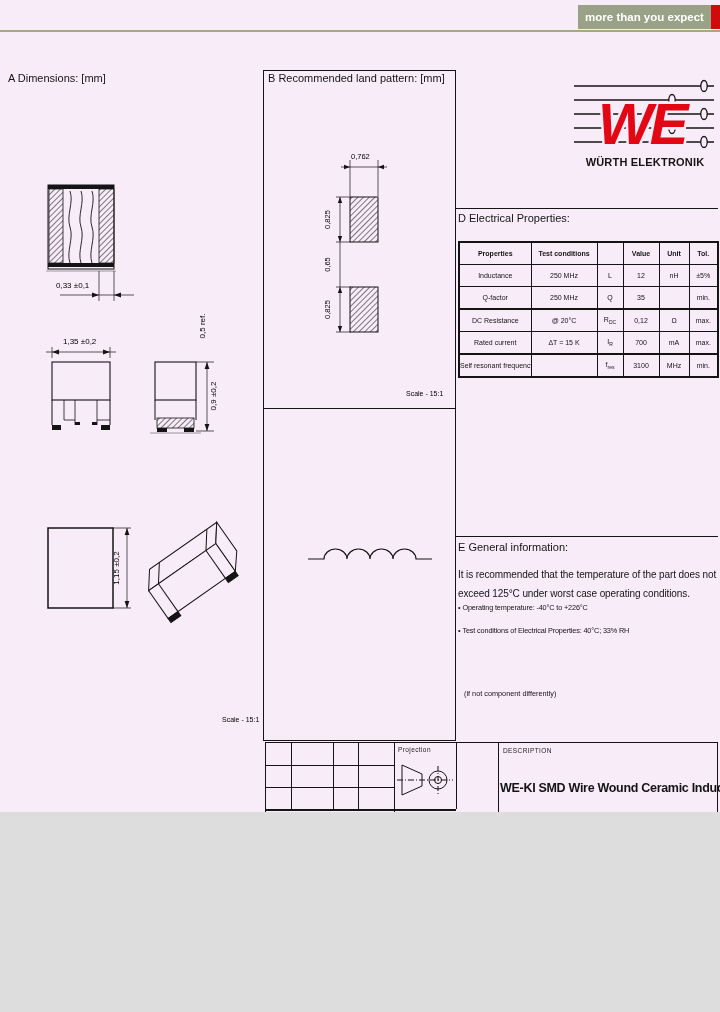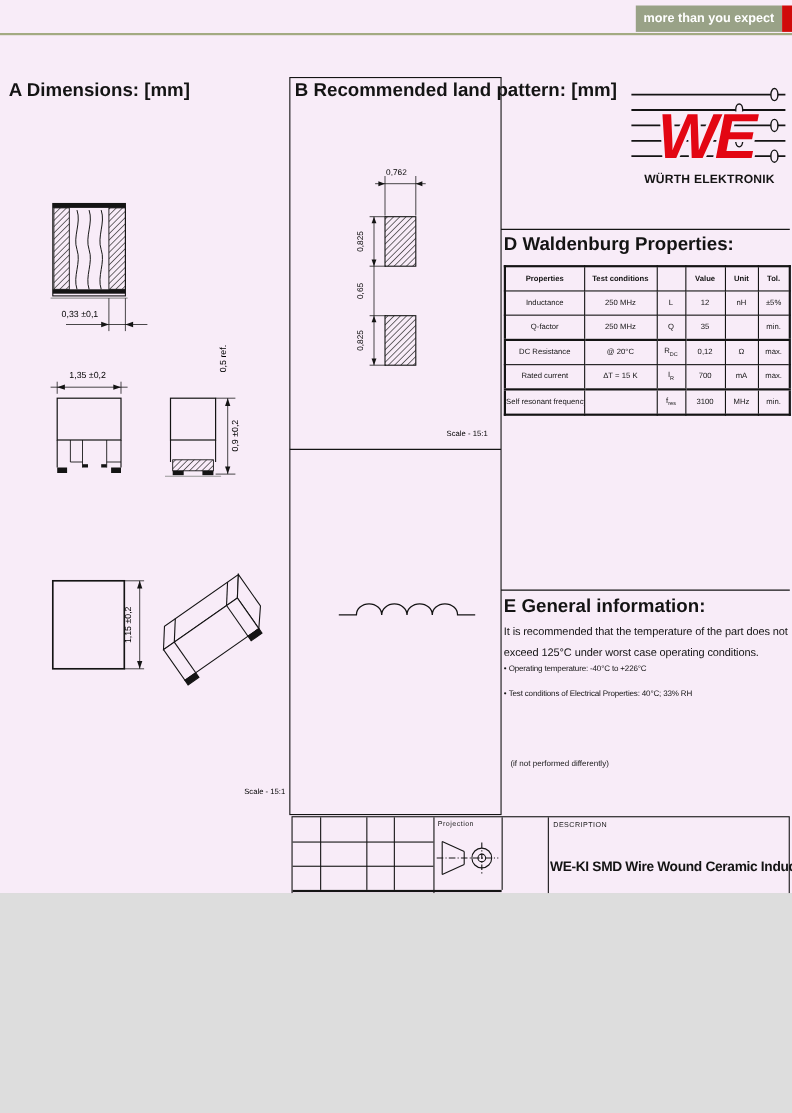--- a/index.html
+++ b/index.html
@@ -6,21 +6,21 @@
   .page{
     position:relative;width:720px;height:812px;margin:0 auto;
     background:#f8ecf8;overflow:hidden;
     font-family:"Liberation Sans","DejaVu Sans",sans-serif;color:#141414;
   }
   .abs{position:absolute;}
   .banner{left:578px;top:5px;width:133px;height:24px;background:#99a287;
     color:#fff;font-size:11.5px;font-weight:bold;text-align:center;line-height:24px;}
   .banner-red{left:711px;top:5px;width:9px;height:24px;background:#d00b0b;}
   .top-rule{left:0;top:30px;width:720px;height:2px;background:#a3aa82;}
-  .sec-title{font-size:17px;font-weight:bold;white-space:nowrap;}
+  .sec-title{font-size:11px;font-weight:normal;white-space:nowrap;}
   #draw{left:0;top:0;pointer-events:none;}
   
   .etable{border-collapse:collapse;table-layout:fixed;width:259px;}
   .etable th,.etable td{border:1px solid #141414;font-size:7px;padding:0;
     text-align:center;height:21px;overflow:hidden;white-space:nowrap;}
   .etable th{font-weight:bold;}
   .etable{border:2px solid #141414;}
   .etable tr.group-top td{border-top:2px solid #141414;}
   .etable sub{font-size:5px;}
   
@@ -58,21 +58,21 @@
 <body>
 
 <div class="page">
 
   <div class="abs banner">more than you expect</div>
   <div class="abs banner-red"></div>
   <div class="abs top-rule"></div>
 
   <div class="abs sec-title" style="left:8px;top:72px;">A Dimensions: [mm]</div>
   <div class="abs sec-title" style="left:268px;top:72px;">B Recommended land pattern: [mm]</div>
-  <div class="abs sec-title" style="left:458px;top:212px;">D Waldenburg Properties:</div>
+  <div class="abs sec-title" style="left:458px;top:212px;">D Electrical Properties:</div>
   <div class="abs sec-title" style="left:458px;top:541px;">E General information:</div>
 
   <svg id="draw" class="abs" width="720" height="1012" viewBox="0 0 720 1012">
     <defs>
       <pattern id="hatch" patternUnits="userSpaceOnUse" width="4" height="4" patternTransform="rotate(45)">
         <rect width="4" height="4" fill="#f8ecf8"></rect>
         <line x1="0" y1="0" x2="0" y2="4" stroke="#141414" stroke-width="1.1"></line>
       </pattern>
     </defs>
 
@@ -285,21 +285,21 @@
           </tr>
         </tbody>
     </table>
   </div>
 
   <div class="abs e-intro" style="left:458px;top:565px;">It is recommended that the temperature of the part does not exceed 125°C under worst case operating conditions.</div>
   <ul class="abs e-bullets" style="left:458px;top:603px;" id="e-bullets">
       <li>Operating temperature: -40°C to +226°C</li>
       <li>Test conditions of Electrical Properties: 40°C; 33% RH</li>
     </ul>
-  <div class="abs e-note" style="left:464px;top:689px;">(if not performed differently)</div>
+  <div class="abs e-note" style="left:464px;top:689px;">(if not component differently)</div>
 
   <div class="abs tblock">
 
     <div class="tline" style="left:128px;top:0;width:1px;height:201px;"></div>
     <div class="tline" style="left:232px;top:0;width:1px;height:201px;"></div>
     <div class="tline" style="left:190px;top:0;width:1px;height:66px;"></div>
     <div class="tline" style="left:0;top:22px;width:128px;height:1px;"></div>
     <div class="tline" style="left:0;top:44px;width:128px;height:1px;"></div>
     <div class="tline" style="left:0;top:66px;width:190px;height:1.5px;"></div>
     <div class="tline" style="left:25px;top:0;width:1px;height:66px;"></div>

